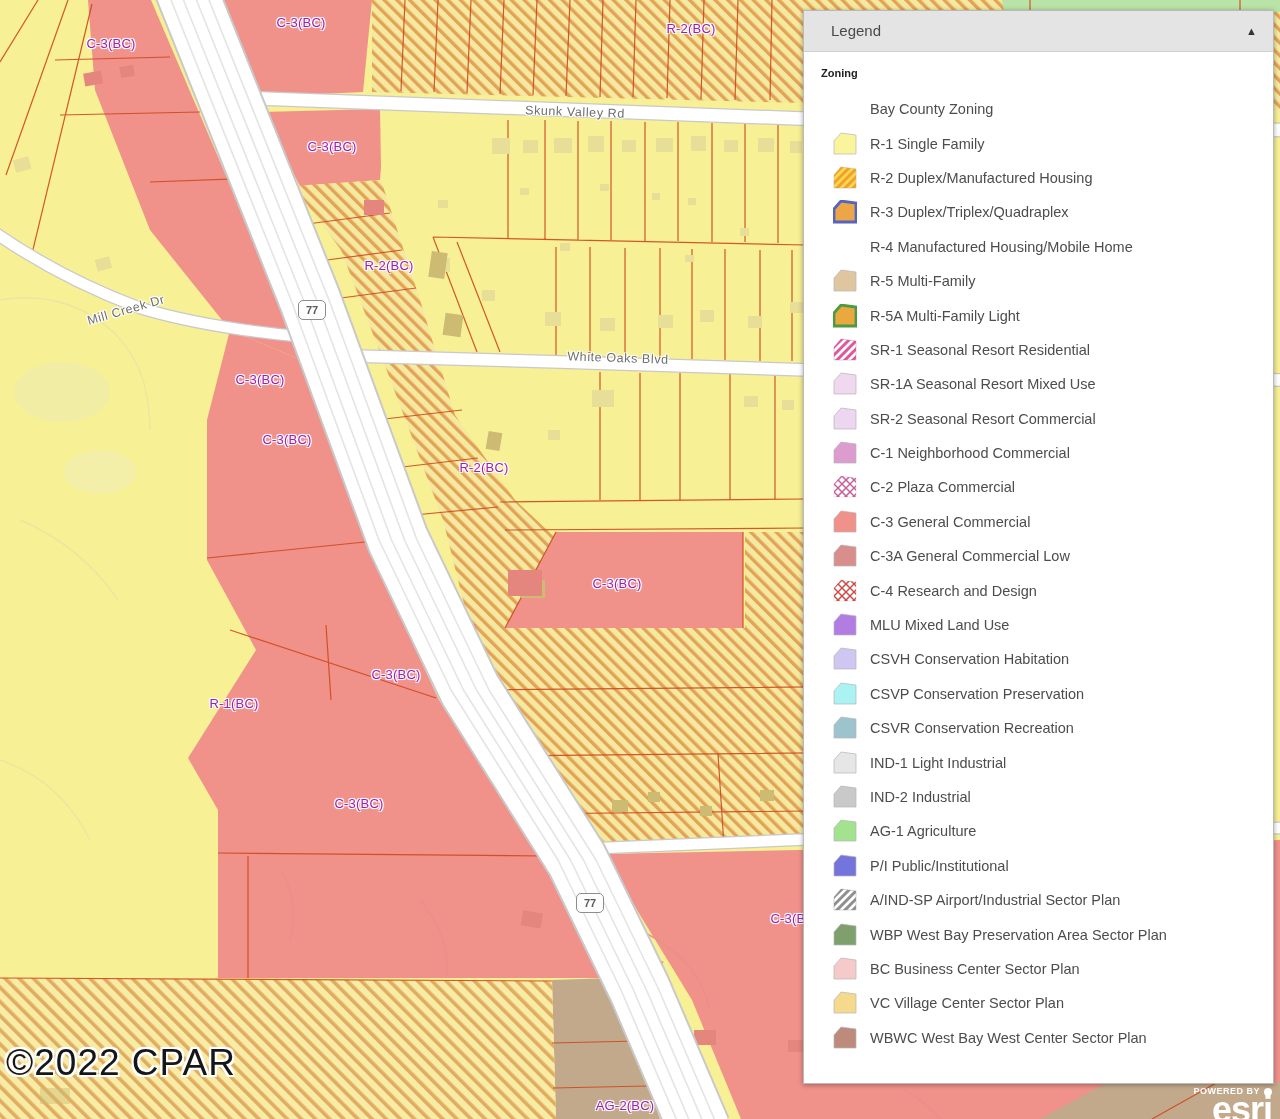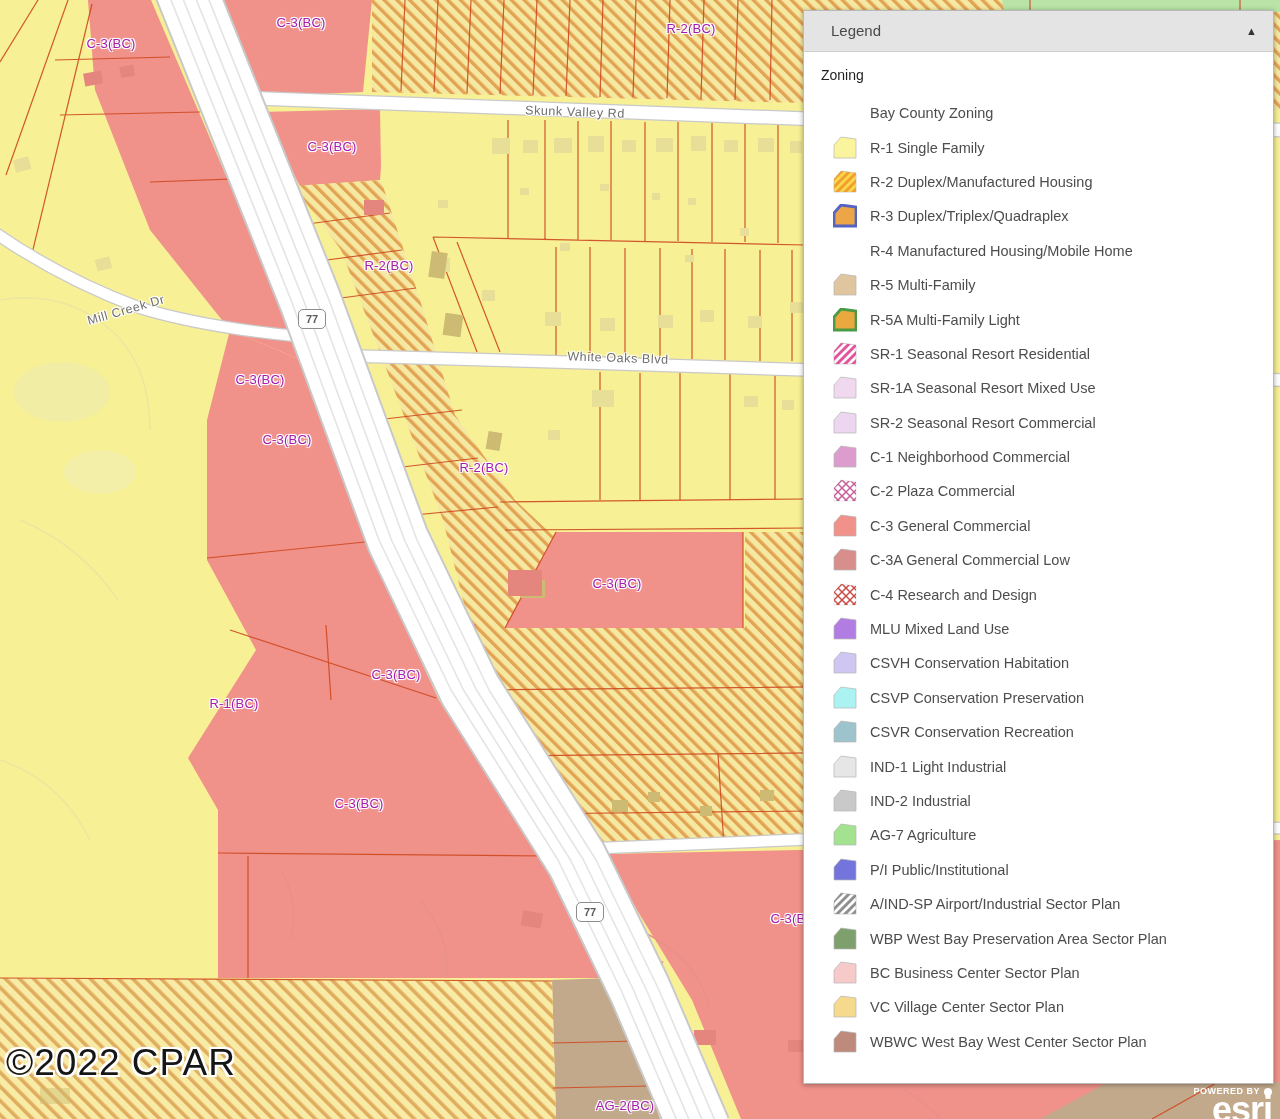--- a/index.html
+++ b/index.html
@@ -7,38 +7,38 @@
          font-family:"Liberation Sans",sans-serif;}
   #basemap{position:absolute;left:0;top:0;z-index:0;}
   
   .mlab{position:absolute;z-index:2;white-space:nowrap;pointer-events:none;}
   .zone-lab{font-size:13px;font-weight:400;color:#a21caf;letter-spacing:.2px;
     text-shadow:-1px -1px 0 #fff,1px -1px 0 #fff,-1px 1px 0 #fff,1px 1px 0 #fff,0 0 3px #fff;}
   .road-lab{font-size:12.5px;color:#6e6e6e;letter-spacing:.6px;
     text-shadow:-1px -1px 0 #fff,1px -1px 0 #fff,-1px 1px 0 #fff,1px 1px 0 #fff,0 0 3px #fff;}
   .shield{position:absolute;z-index:2;width:26px;height:18px;background:#fdfdfd;
     border:1.4px solid #8d8d8d;border-radius:5px;color:#5a5a5a;font-size:11px;font-weight:bold;
-    display:flex;align-items:center;justify-content:center;transform:translate(-50%,-50%);margin-top:9px;}
+    display:flex;align-items:center;justify-content:center;transform:translate(-50%,-50%);}
   .watermark{position:absolute;left:6px;top:1042px;z-index:2;font-size:37px;font-weight:500;
     color:#161616;letter-spacing:1px;
     text-shadow:-2px -2px 0 #fff,2px -2px 0 #fff,-2px 2px 0 #fff,2px 2px 0 #fff,0 0 4px #fff;}
   .esri{position:absolute;right:8px;top:1086px;z-index:2;text-align:right;color:#fff;}
   .esri .pb{font-size:9px;font-weight:bold;letter-spacing:.5px;}
   .esri .dot{display:inline-block;width:8px;height:8px;border-radius:50%;background:#fff;
     margin-left:4px;vertical-align:middle;}
   .esri .brand{font-size:36px;font-weight:bold;line-height:.75;letter-spacing:-1px;}
   
   .legend-panel{position:absolute;left:803px;top:10px;width:469px;height:1072px;z-index:3;
     background:#fff;border:1px solid #b9b9b9;box-shadow:0 1px 5px rgba(0,0,0,.35);
     overflow:hidden;}
   .legend-header{height:40px;background:#e4e4e4;border-bottom:1px solid #cfcfcf;
     line-height:40px;padding:0 16px 0 27px;font-size:15px;color:#4a4a4a;cursor:pointer;}
   .legend-header .caret{float:right;font-size:11px;color:#333;}
   .legend-body{padding:0 0 0 17px;}
-  .zoning-title{margin-top:15px;font-size:14px;font-weight:normal;color:#1f1f1f;}
+  .zoning-title{margin-top:15px;font-size:11px;font-weight:bold;color:#1f1f1f;}
   #legend-items{margin-top:13px;}
   .lrow{height:34.4px;display:flex;align-items:center;padding-left:12px;}
   .lrow .swatch{width:24px;height:24px;flex:0 0 24px;margin-right:13px;}
   .lrow .llabel{font-size:14.5px;color:#4d4d4d;white-space:nowrap;}
 </style>
 </head>
 <body>
 
 <div id="stage">
 
@@ -417,21 +417,21 @@
           <div class="lrow">
             <span class="swatch"><svg width="24" height="24" viewBox="0 0 24 24">
                 <polygon points="1,9 8,1 23,3 23,22 1,22" fill="#c9c9c9" stroke="#b5b5b5" stroke-width="0.7"></polygon>
               </svg></span>
             <span class="llabel">IND-2 Industrial</span>
           </div>
           <div class="lrow">
             <span class="swatch"><svg width="24" height="24" viewBox="0 0 24 24">
                 <polygon points="1,9 8,1 23,3 23,22 1,22" fill="#a3e390" stroke="#b5b5b5" stroke-width="0.7"></polygon>
               </svg></span>
-            <span class="llabel">AG-7 Agriculture</span>
+            <span class="llabel">AG-1 Agriculture</span>
           </div>
           <div class="lrow">
             <span class="swatch"><svg width="24" height="24" viewBox="0 0 24 24">
                 <polygon points="1,9 8,1 23,3 23,22 1,22" fill="#7374dc" stroke="#b5b5b5" stroke-width="0.7"></polygon>
               </svg></span>
             <span class="llabel">P/I Public/Institutional</span>
           </div>
           <div class="lrow">
             <span class="swatch"><svg width="24" height="24" viewBox="0 0 24 24">
                 <clipPath id="swcp24">

